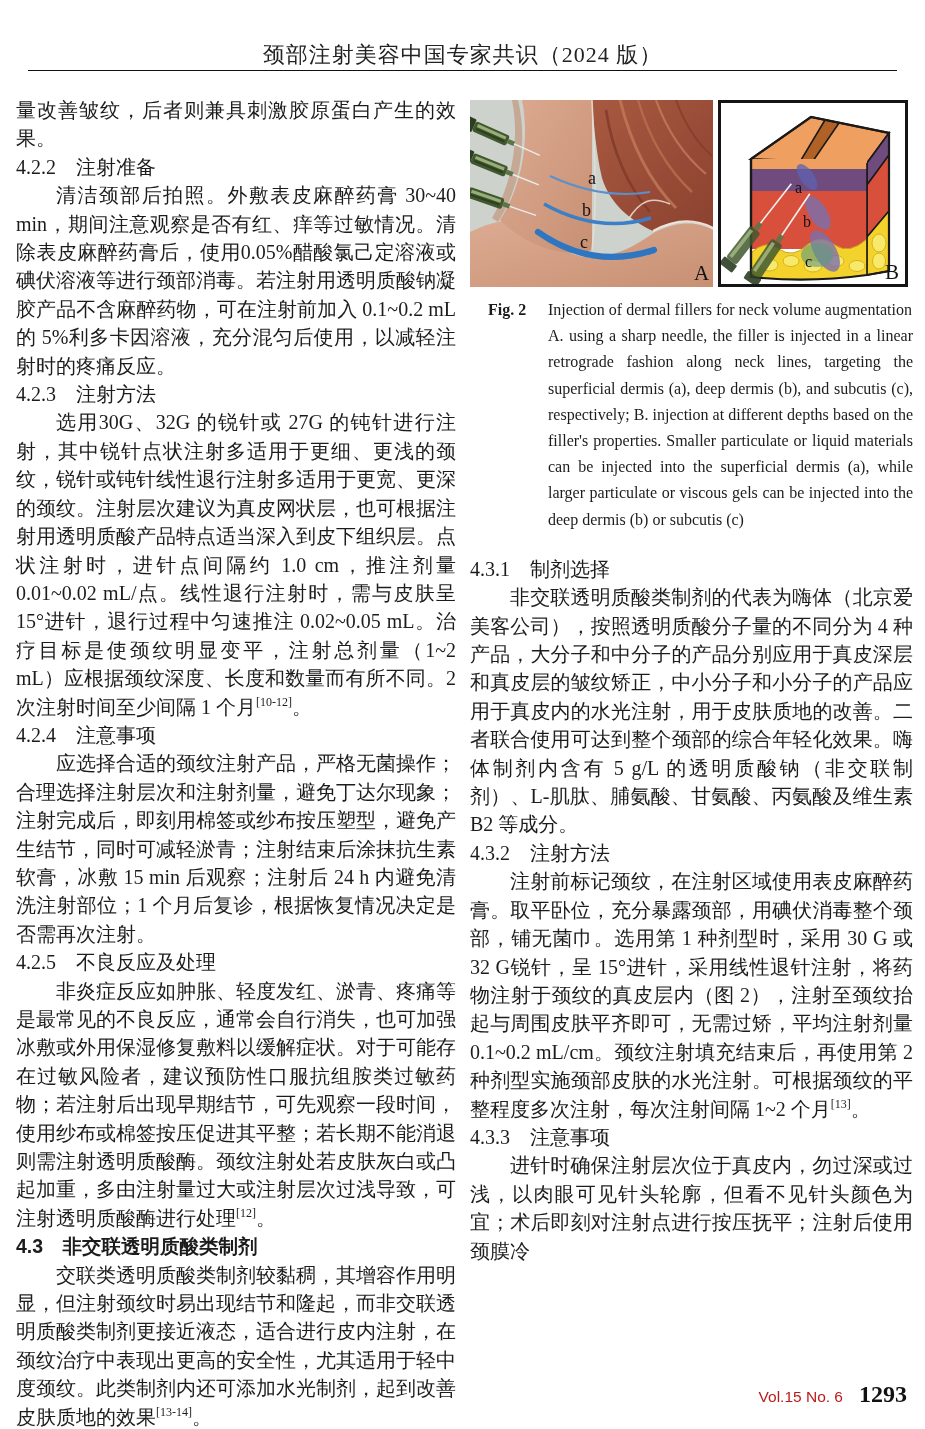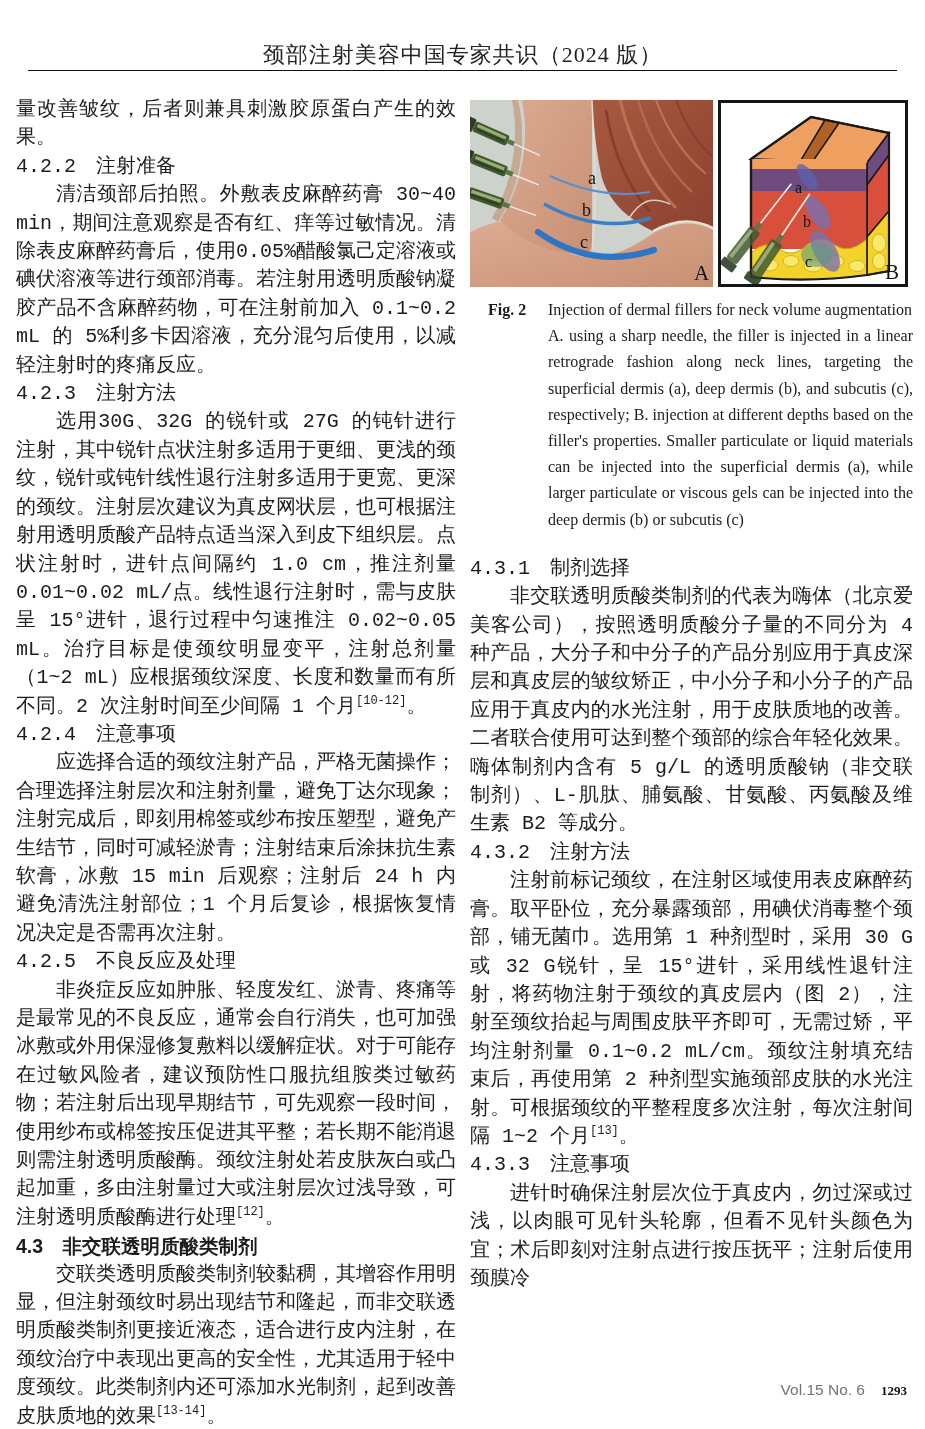--- a/index.html
+++ b/index.html
@@ -10,21 +10,21 @@
   .journal-title{position:absolute;top:40px;left:0;width:100%;text-align:center;
                  font-size:22px;letter-spacing:1px;color:#222;}
   .header-rule{position:absolute;top:70px;left:28px;right:28px;border-top:1.6px solid #111;}
 
   
   .col{position:absolute;top:96px;}
   .col-left{left:16px;width:440px;}
   .col-right{left:470px;width:443px;}
 
   .blk{margin:0;text-align:justify;font-size:20px;line-height:28.4px;
-       font-family:Liberation Mono, monospace;}
+       font-family:Liberation Serif, serif;}
   .blk.body{text-indent:2em;}
   .blk.body-noindent{text-indent:0;}
   .blk.h3{text-indent:0;}
   .blk.h2{text-indent:0;font-weight:bold;font-family:"Liberation Sans","DejaVu Sans",sans-serif;font-size:19.5px;}
   .blk sup{font-size:12px;line-height:0;vertical-align:super;margin-top:40px;}
 
   
   .figure-row{display:flex;align-items:flex-start;gap:5px;margin:4px 0 10px 0;height:187px;}
   .panel-a{width:243px;height:187px;overflow:hidden;}
   .panel-b{width:184px;height:181px;border:3px solid #151515;background:#fff;overflow:hidden;}
@@ -36,23 +36,23 @@
   .caption-en{padding-left:78px;font-size:16px;line-height:26.2px;margin-top:3px;}
   .cap-label{position:absolute;left:18px;top:0;font-weight:bold;white-space:nowrap;}
   .caption-en .cap-label{font-family:"Liberation Serif","DejaVu Serif",serif;}
   .cap-title{display:block;}
   .cap-body{display:block;}
   .caption-en{font-family:"Liberation Serif","DejaVu Serif",serif;}
   #col-right-blocks{margin-top:22px;}
 
   
   .footer{position:absolute;top:1381px;right:18px;white-space:nowrap;}
-  .footer .vol{font-family:"Liberation Sans","DejaVu Sans",sans-serif;font-size:15.5px;color:#737373;}
+  .footer .vol{font-family:"Liberation Sans","DejaVu Sans",sans-serif;font-size:15.5px;color:#b91c1c;}
   .footer .pagenum{font-family:"Liberation Serif","DejaVu Serif",serif;font-weight:bold;
-                   font-size:13px;margin-left:12px;color:#111;}
+                   font-size:24px;margin-left:12px;color:#111;}
 
   .fig-letter{font-family:"Liberation Serif","DejaVu Serif",serif;}
 </style>
 </head>
 <body>
 
 <div class="page">
 
   <div class="journal-title">颈部注射美容中国专家共识（2024 版）</div>
   <div class="header-rule"></div>

